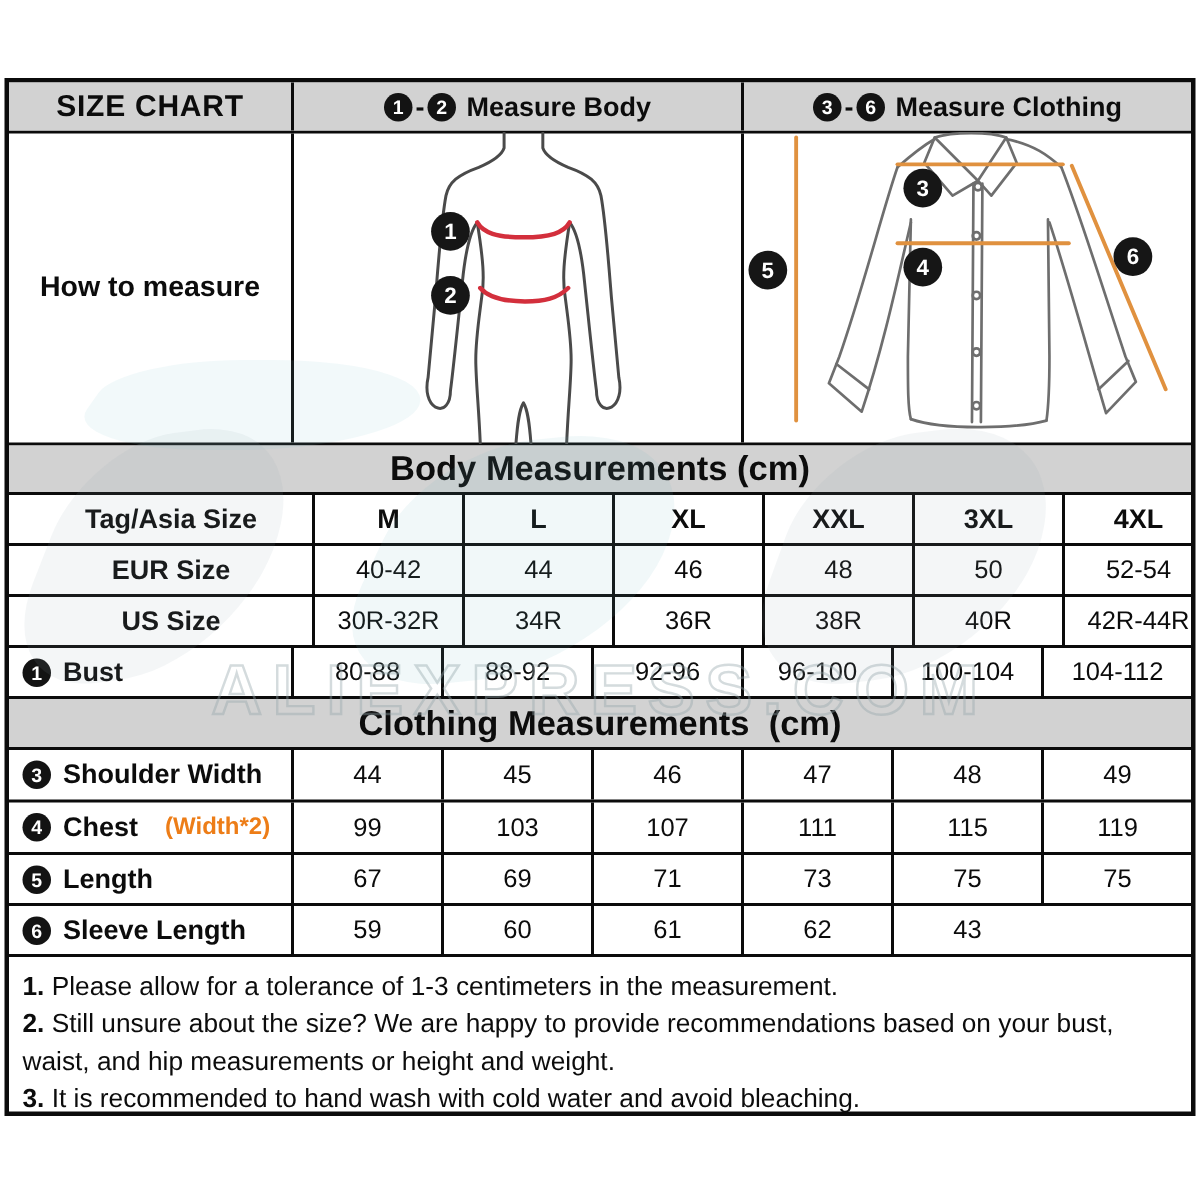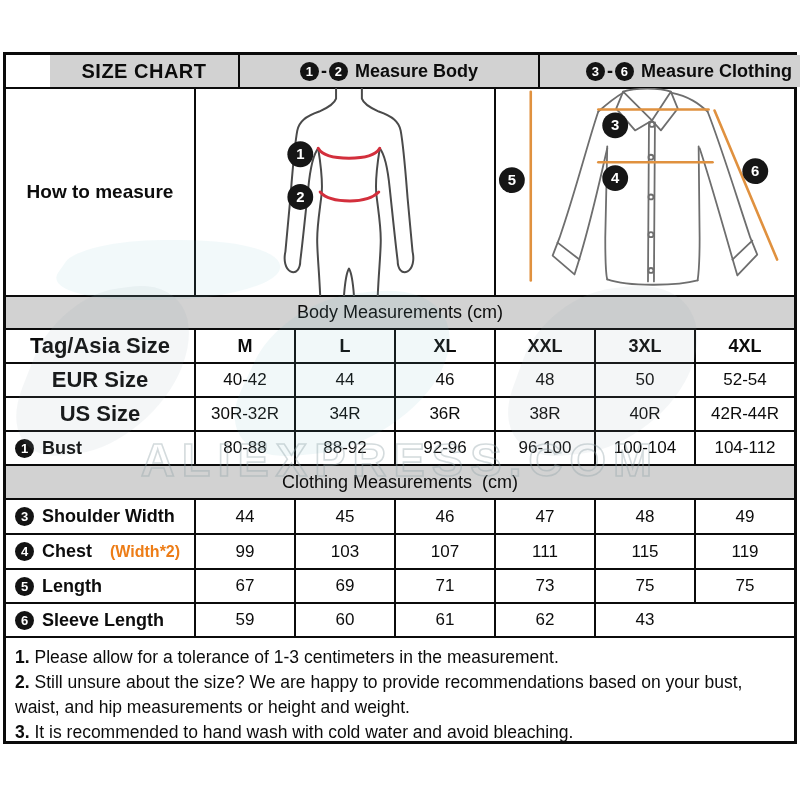--- a/index.html
+++ b/index.html
@@ -12,41 +12,41 @@
     -webkit-text-stroke:1.6px rgba(148,164,170,.40); z-index:3; pointer-events:none; }
   .swoosh { position:absolute; z-index:2; pointer-events:none; border-radius:40% 60% 50% 50%; }
   .sw1 { left:30px;  top:285px; width:150px; height:170px; background:rgba(150,170,175,.10); transform:skewX(-28deg) rotate(-8deg); }
   .sw2 { left:250px; top:290px; width:190px; height:165px; background:rgba(120,190,200,.10); transform:skewX(-30deg) rotate(-6deg); }
   .sw3 { left:520px; top:285px; width:170px; height:170px; background:rgba(150,170,175,.10); transform:skewX(-26deg) rotate(-7deg); }
   .sw4 { left:60px;  top:240px; width:220px; height:60px;  background:rgba(130,195,205,.10); transform:skewX(-35deg); }
 
   
   .chart { position:absolute; left:3px; top:52px; width:794px; border:3px solid #0b0b0b; z-index:1; }
   .row { display:flex; width:100%; border-top:2px solid #0b0b0b; }
-  .row:first-child { border-top:none;padding-left:44px; }
+  .row:first-child { border-top:none; }
   .cell { display:flex; align-items:center; justify-content:center; border-left:2px solid #0b0b0b; color:#0c0c0c; }
   .cell:first-child { border-left:none; }
   .c-label { width:188px; flex:none; }
   .c-data  { width:100px; flex:none; font-size:17px; }
   .c-span3 { width:300px; flex:none; }
   .c-full  { width:100%; flex:none; }
   .gray { background:#d2d2d2; }
 
   .h-title   { height:32px; }
   .h-figures { height:208px; }
   .h-sec     { height:33px; }
   .h-datarow { height:34px; }
   .h-datarow2{ height:35px; }
   .h-notes   { height:105px; }
 
   .t-sizechart { font-size:20px; font-weight:bold; letter-spacing:.5px; }
   .t-measure   { font-size:18px; font-weight:bold; }
   .t-how       { font-size:19px; font-weight:bold; }
-  .t-sec       { font-size:18px; font-weight:normal; white-space:pre;text-align:center; }
-  .t-collabel  { font-size:22px; font-weight:bold; }
+  .t-sec       { font-size:23px; font-weight:bold; white-space:pre;text-align:center; }
+  .t-collabel  { font-size:18px; font-weight:bold;margin-left:14px; }
   .t-colhead   { font-size:18px; font-weight:bold; }
   .t-rowlabel  { font-size:18px; font-weight:bold; }
 
   .left-align { justify-content:flex-start; padding-left:9px; }
 
   .badge { width:19px; height:19px; border-radius:50%; background:#131313; color:#fff;
     font-size:13px; font-weight:bold; display:inline-flex; align-items:center;
     justify-content:center; flex:none; }
   .badge-gap { margin-right:8px; }
   .dash { font-weight:bold; font-size:18px; margin:0 2px; }

